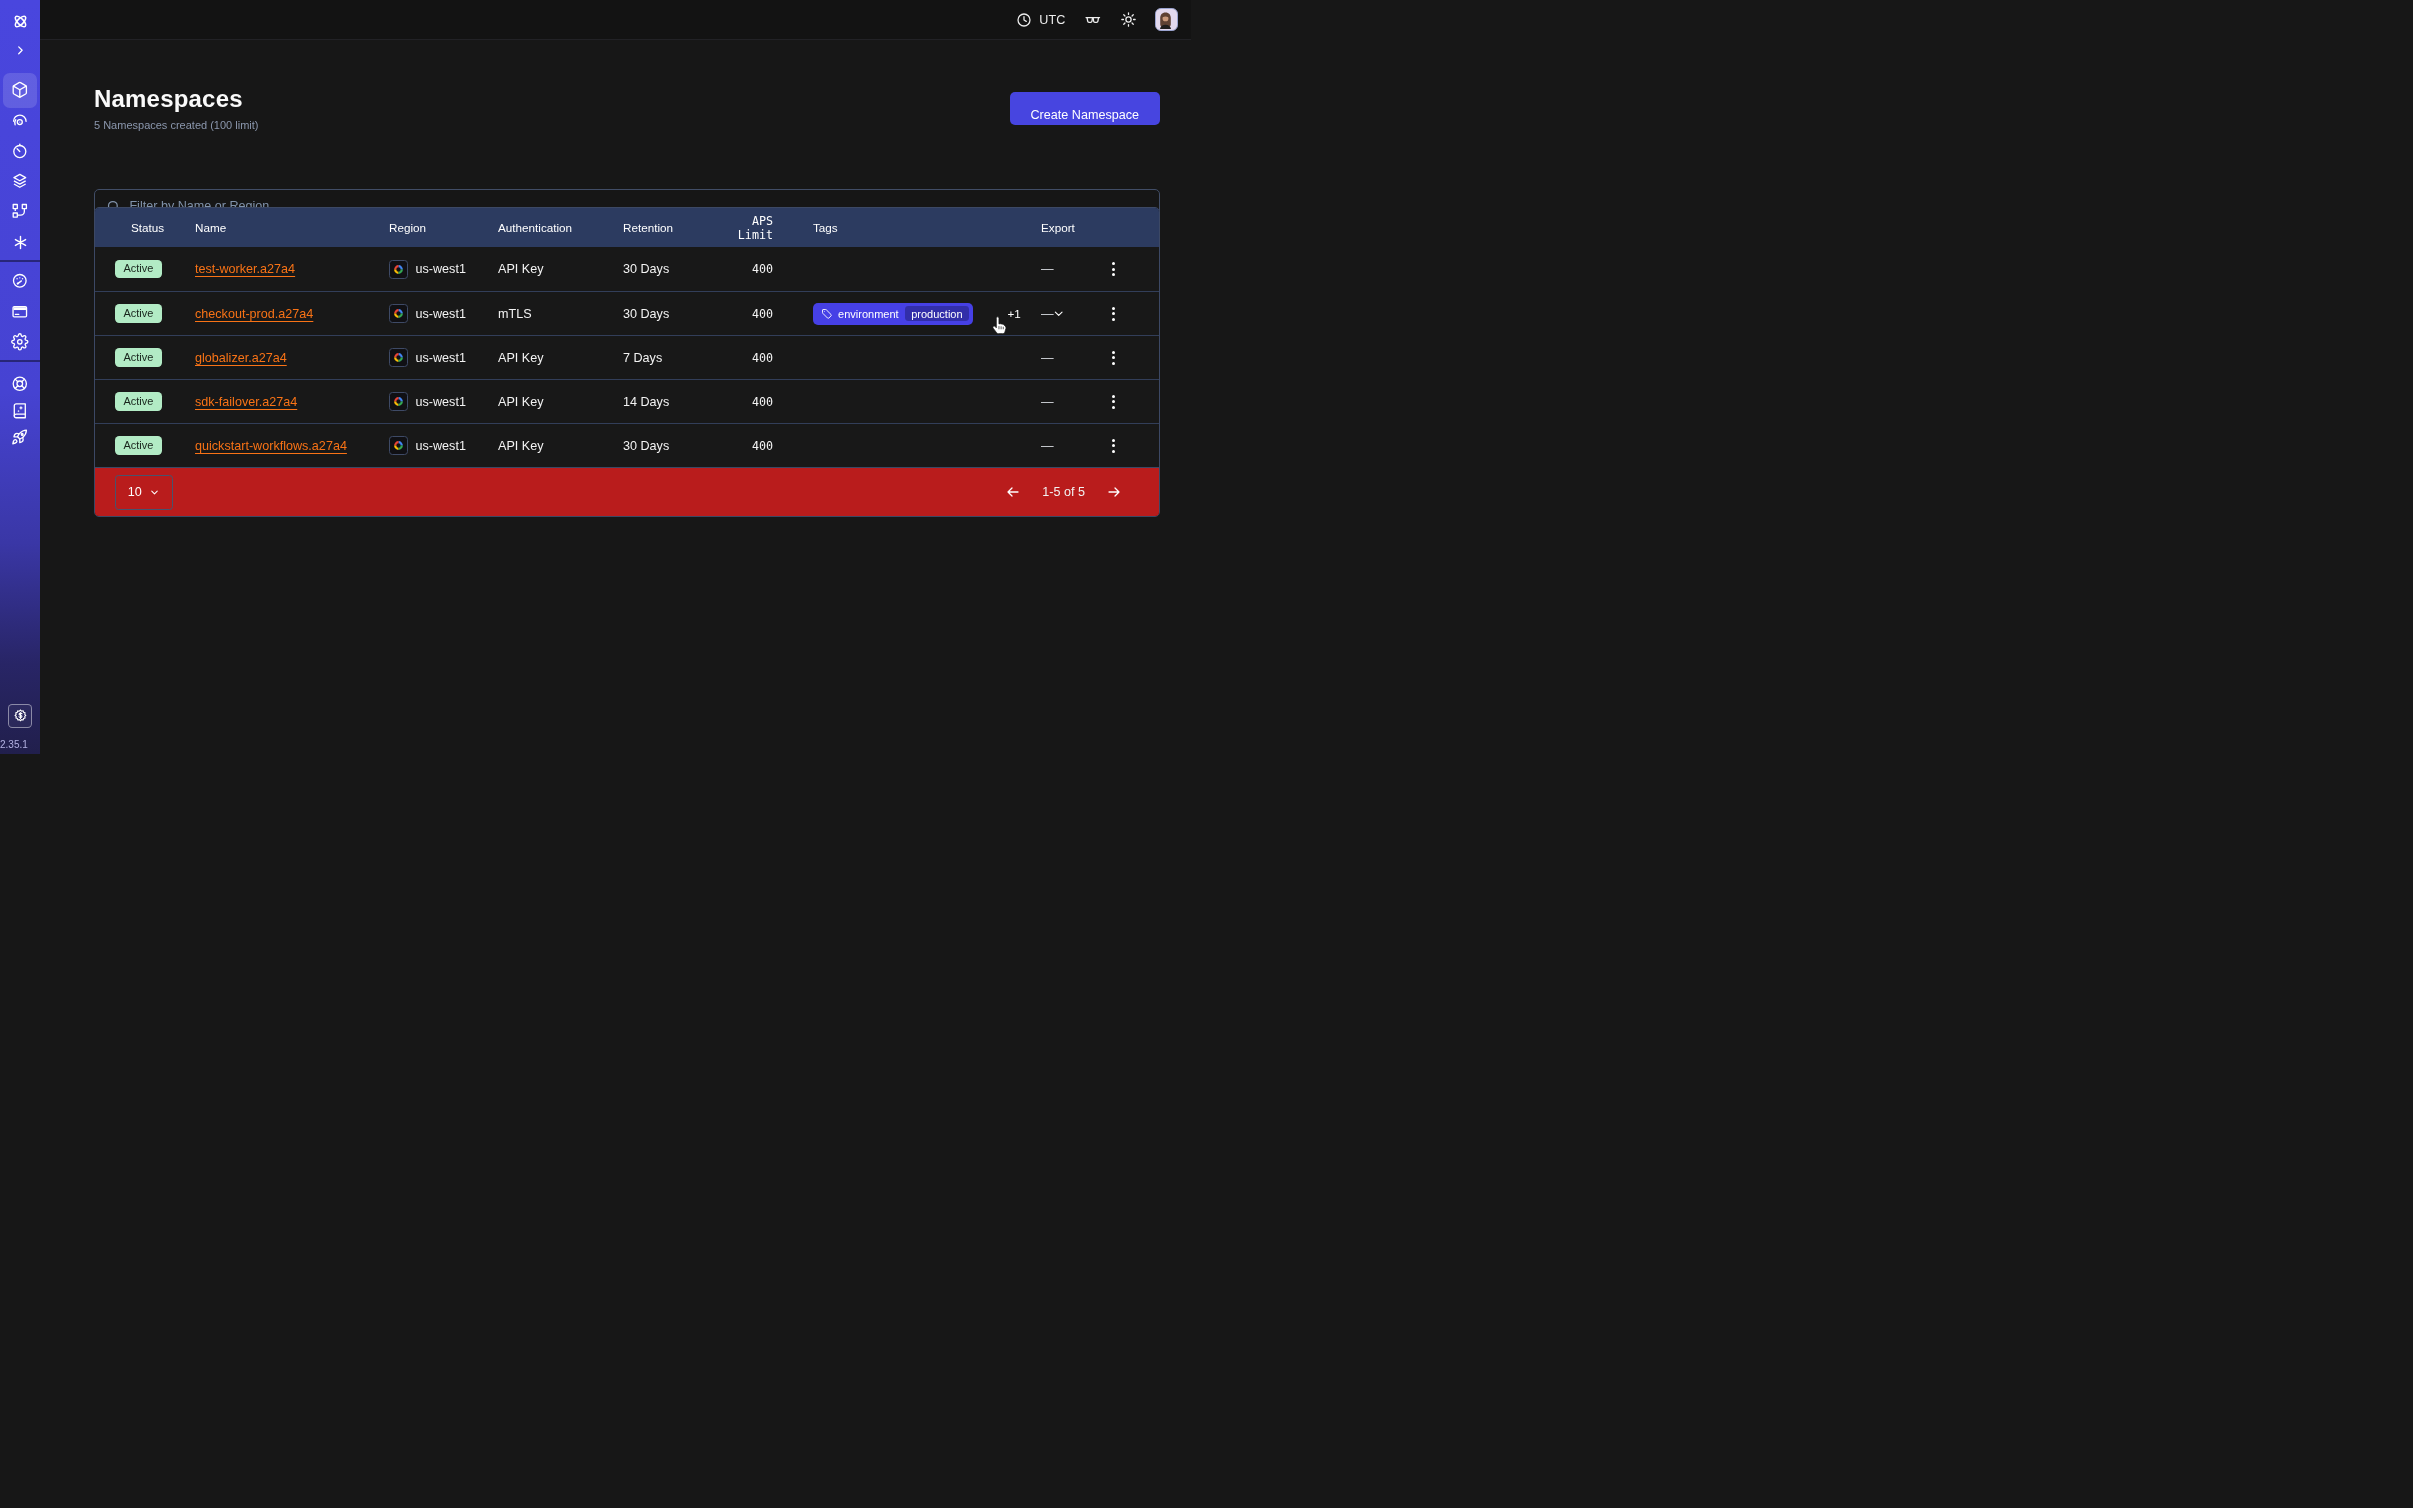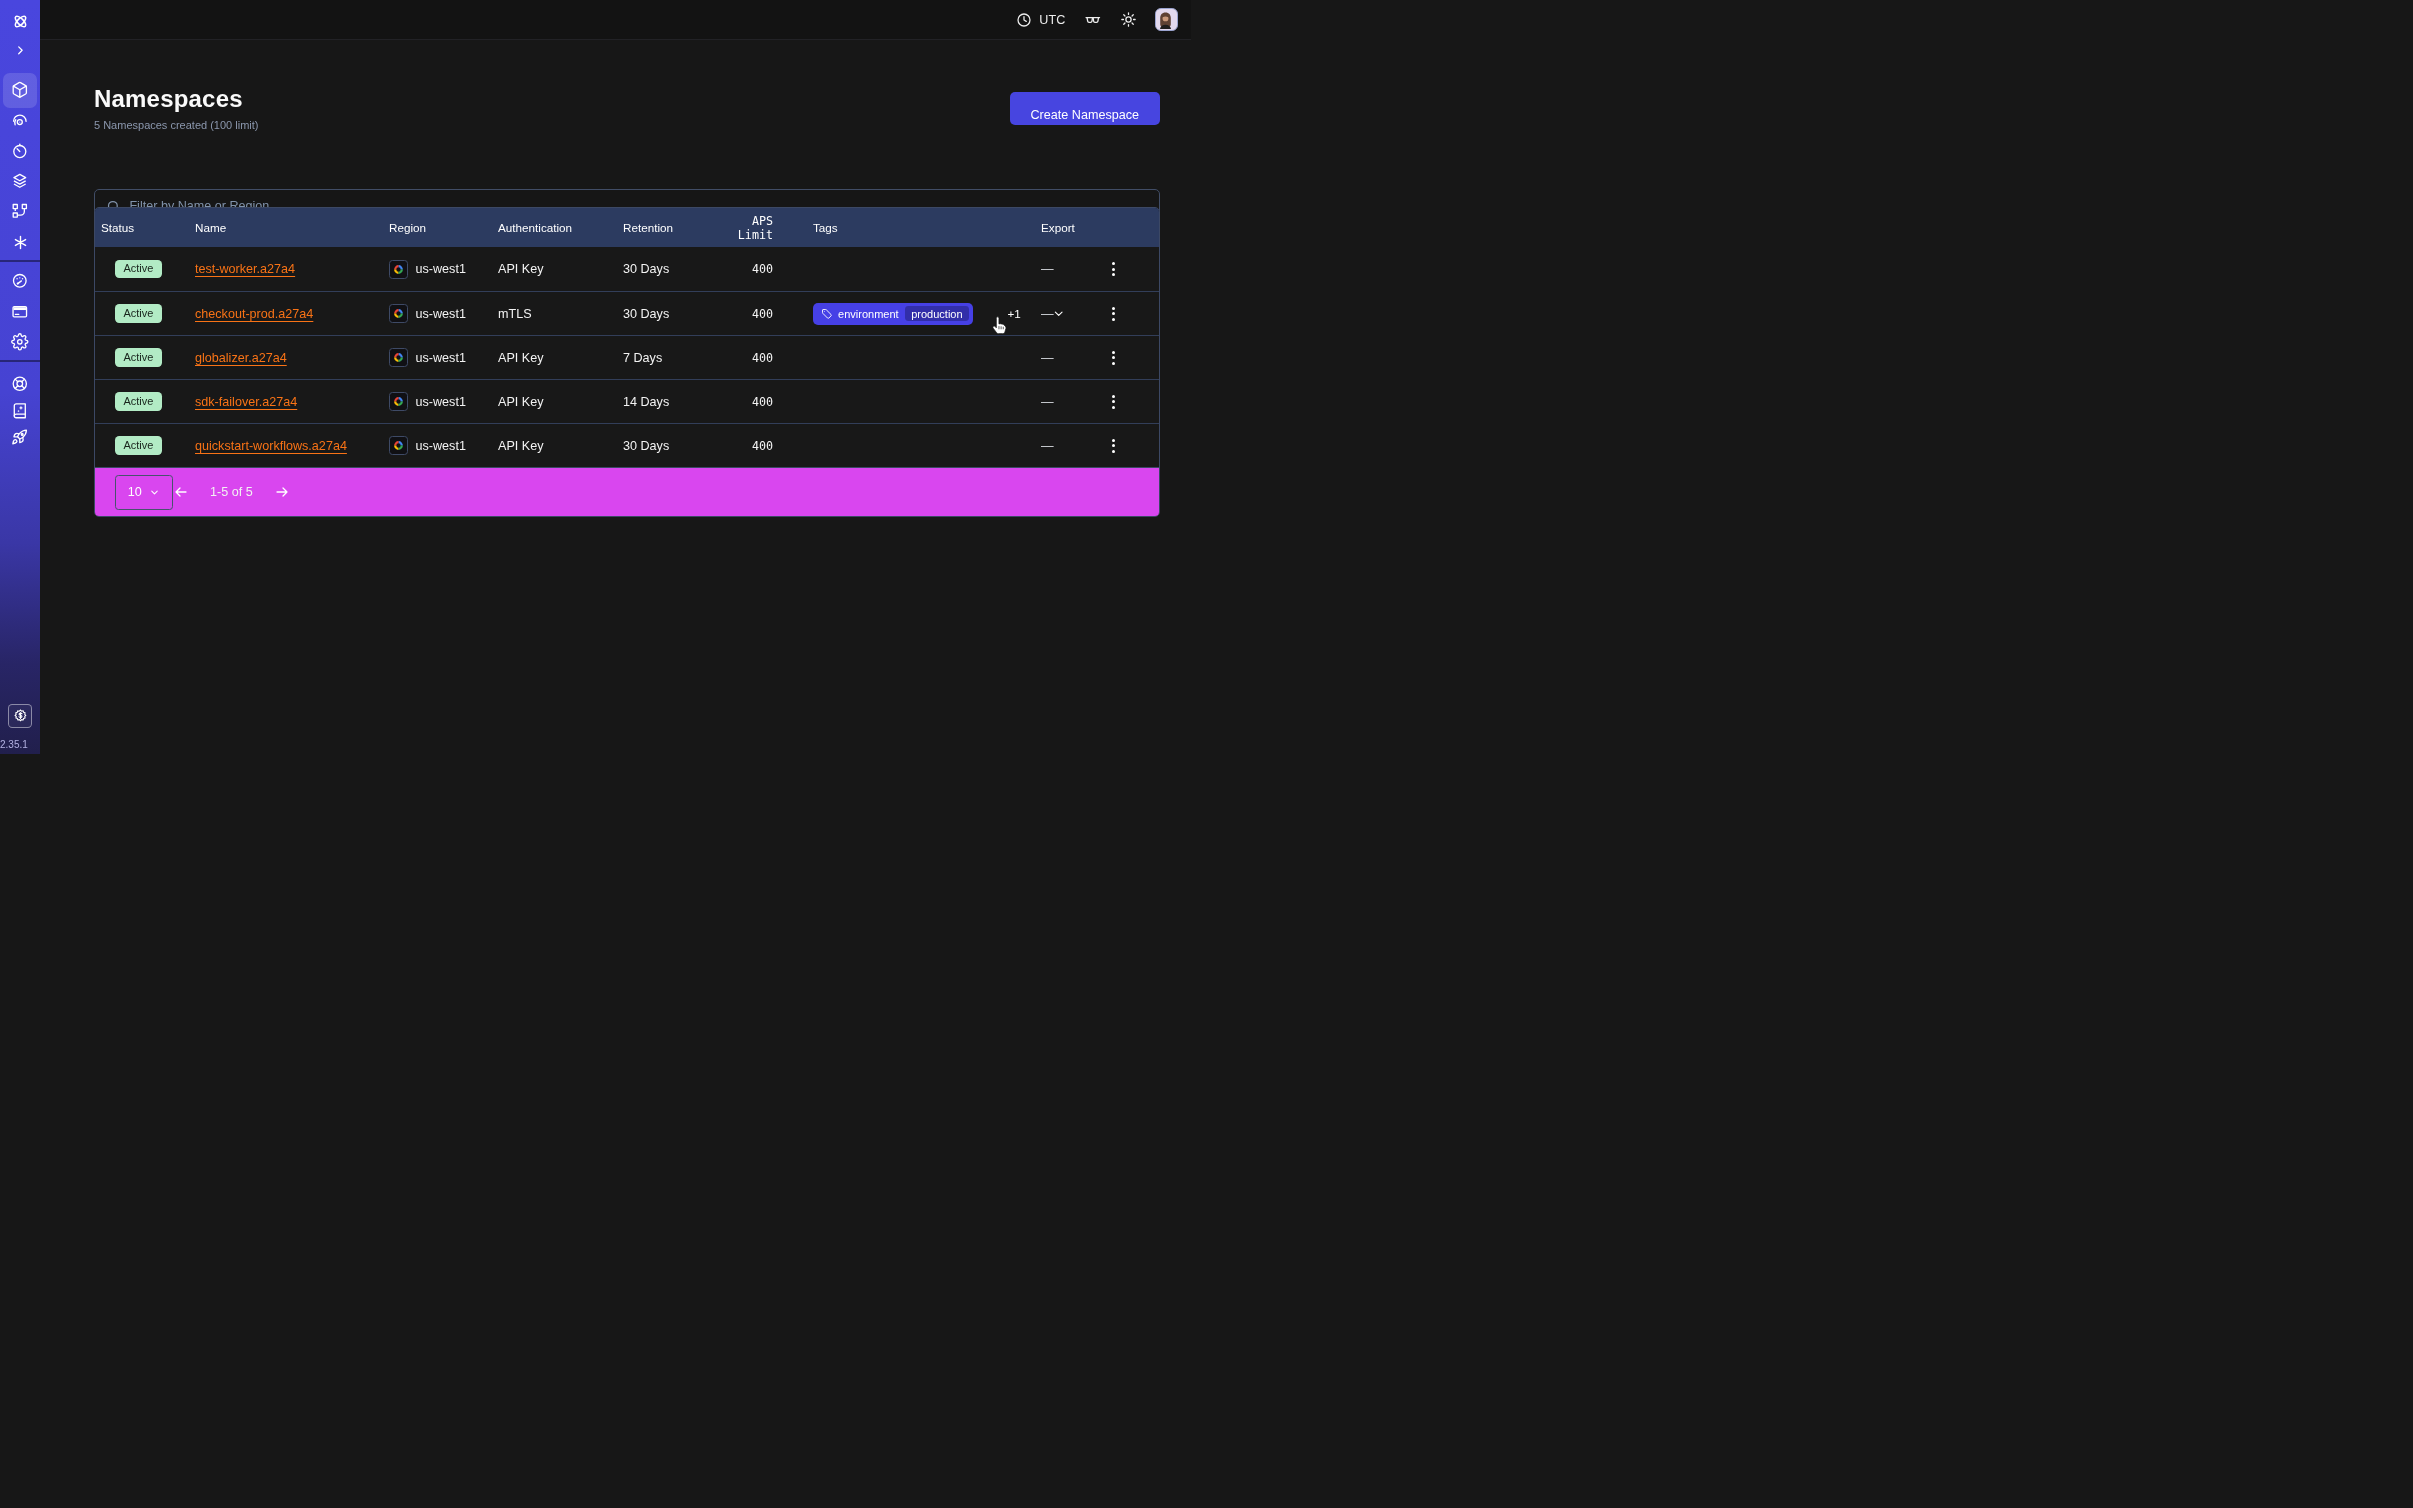--- a/index.html
+++ b/index.html
@@ -85,21 +85,21 @@
     position:absolute; left:54px; right:47px; top:167px;
     border:0.8px solid #3c4864; border-radius:5px; overflow:hidden;
     background:#181818;
   }
   .grid-row {
     display:grid;
     grid-template-columns:100px 194px 109px 125px 101px 89px 228px minmax(0,1fr);
     align-items:center;
   }
   .thead { height:39px; background:#2c3b60; color:#fff; font-size:11.7px; font-weight:500; }
-  .th.c-status { padding-left:6px; }
+  .th.c-status { padding-left:36px; }
   .th.c-aps { text-align:right; padding-right:40px; }
   .row { height:44px; border-top:0.8px solid #323e59; font-size:12.6px; color:#f3f3f3; }
   .tbody .row:first-child { border-top:none; }
   .cell { display:flex; align-items:center; min-width:0; }
   .c-status { padding-left:20px; }
   .badge {
     background:#b2ebc5; color:#18241c; font-size:11px; font-weight:500;
     padding:2.5px 8.4px; border-radius:4.2px; line-height:13.4px;
   }
   .ns-link { color:#f97316; text-decoration:underline; text-underline-offset:2.5px; text-decoration-thickness:0.8px; cursor:pointer; }
@@ -121,22 +121,22 @@
   .c-export .dash { color:#d8dbe1; font-size:12.6px; }
   .kebab {
     margin-left:55px; background:none; border:none; cursor:pointer;
     display:flex; flex-direction:column; gap:2.5px; padding:3.4px;
   }
   .kebab i { width:3px; height:3px; border-radius:50%; background:#fff; display:block; }
 
   
   .pagination {
     height:49px; border-top:0.8px solid #3c4864;
-    display:flex; align-items:center; 
-    padding:0 37px 0 20px; background:#d946ef;
+    display:flex; align-items:center; justify-content:space-between;
+    padding:0 37px 0 20px; background:#b91c1c;
   }
   .page-size {
     width:58px; height:35px; border:0.8px solid #47536d; border-radius:3.4px;
     background:transparent; color:#fff; font-size:12.6px; font-family:inherit;
     display:flex; align-items:center; justify-content:center; gap:7.5px; cursor:pointer;
   }
   .pager { display:flex; align-items:center; gap:21px; font-size:12.6px; color:#f2f2f2; }
   .pager button { background:none; border:none; color:#fff; cursor:pointer; display:flex; }
 
   

